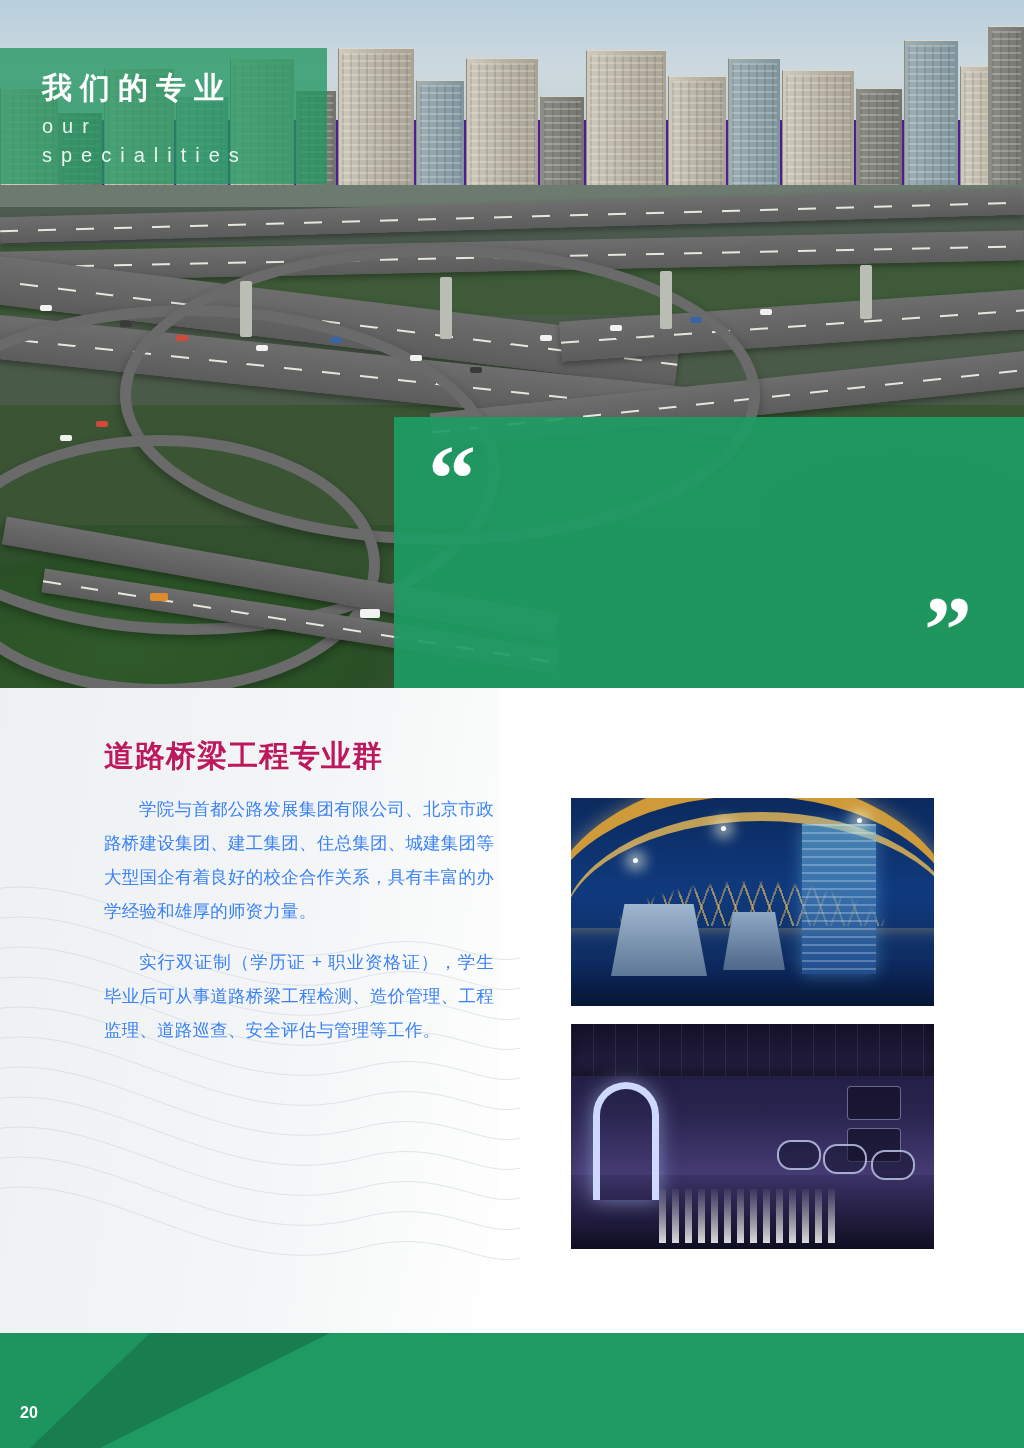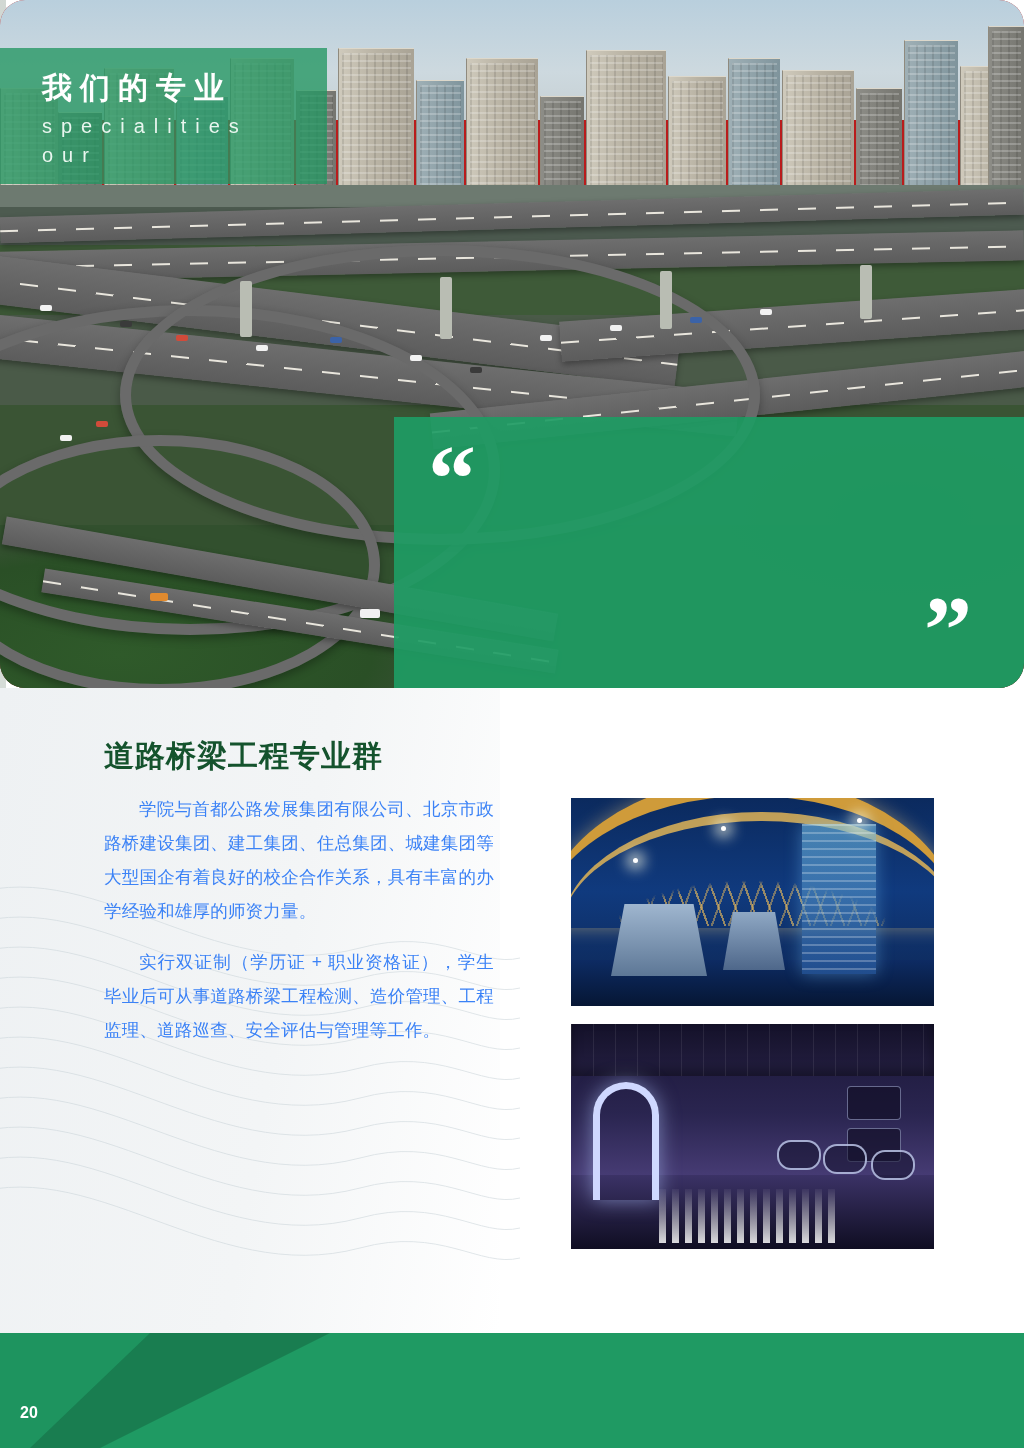--- a/index.html
+++ b/index.html
@@ -16,22 +16,21 @@
     background: #ffffff;
     overflow: hidden;
   }
 
   
   .hero {
     position: absolute;
     left: 0; top: 0;
     width: 1024px; height: 688px;
     overflow: hidden;
-    background: #b91c1c;
-    border-radius: 25px;
+    background: #4c1d95;
   }
   
   .hero-sky {
     position: absolute; left: 0; top: 0; width: 1024px; height: 120px;
     background: linear-gradient(#b9cfdd, #cdd9df 60%, #c6cfd2);
   }
   
   .hero-city {
     position: absolute; left: 0; top: 18px; width: 1024px; height: 190px;
     overflow: hidden;
@@ -133,21 +132,21 @@
     overflow: hidden;
   }
   .body-left-wash {
     position: absolute; left: 0; top: 0; width: 500px; height: 645px;
     background: linear-gradient(100deg, #eef1f3 0%, #f3f5f6 55%, #ffffff 100%);
   }
   .wave-deco { position: absolute; left: -40px; top: 150px; opacity: .55; }
 
   .section-title {
     position: absolute; left: 104px; top: 48px;
-    font-size: 30px; font-weight: bold; color: #14532d;
+    font-size: 30px; font-weight: bold; color: #be185d;
     letter-spacing: 1px;
   }
   .prose {
     position: absolute; left: 104px; top: 104px; width: 390px;
     color: #3b82f6;
     font-size: 17.5px;
     line-height: 1.95;
     letter-spacing: .2px;
   }
   .prose p { text-indent: 2em; margin-bottom: 16px; text-align: justify; }
@@ -362,22 +361,22 @@
       <div class="car" style="left:760px;top:124px"></div>
       <div class="car o" style="left:150px;top:408px;width:18px;height:8px"></div>
       <div class="car" style="left:360px;top:424px;width:20px;height:9px"></div>
       <div class="car" style="left:60px;top:250px"></div>
       <div class="car r" style="left:96px;top:236px"></div>
     </div>
 
     <div class="hero-title">
       <div class="cn">我们的专业</div>
       <div class="en">
+        <div>our</div>
         <div>specialities</div>
-        <div>our</div>
       </div>
     </div>
 
     <div class="quote">
       <span class="mark-open">“</span>
       <span class="mark-close">”</span>
     </div>
   </div>
 
   <div class="body-area">

